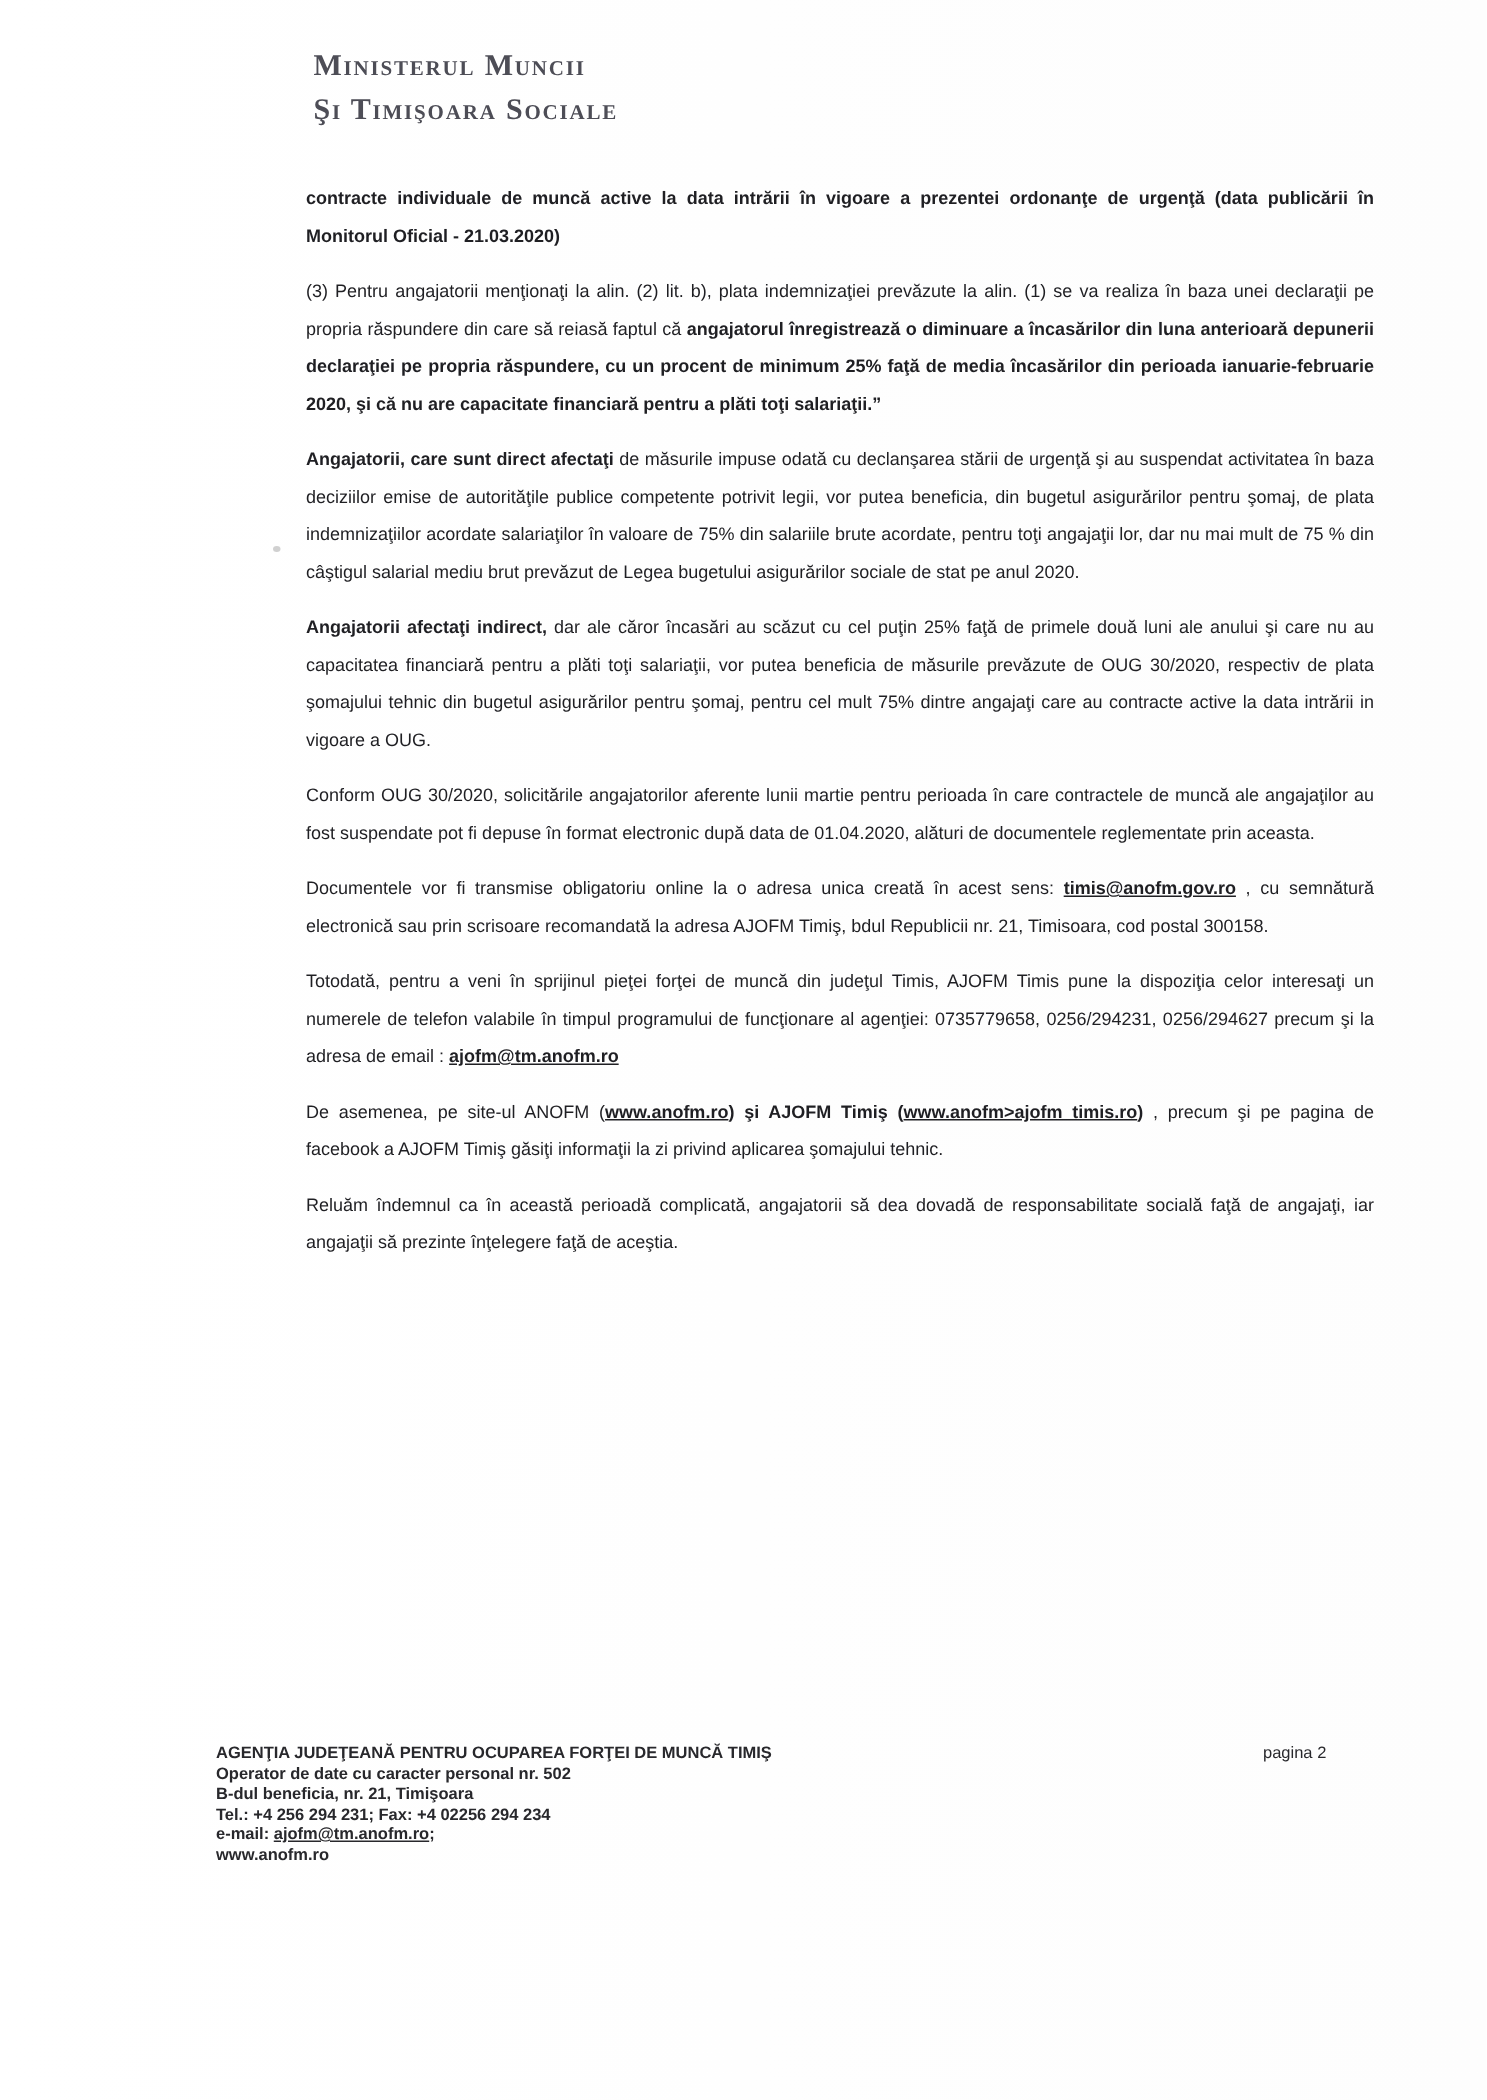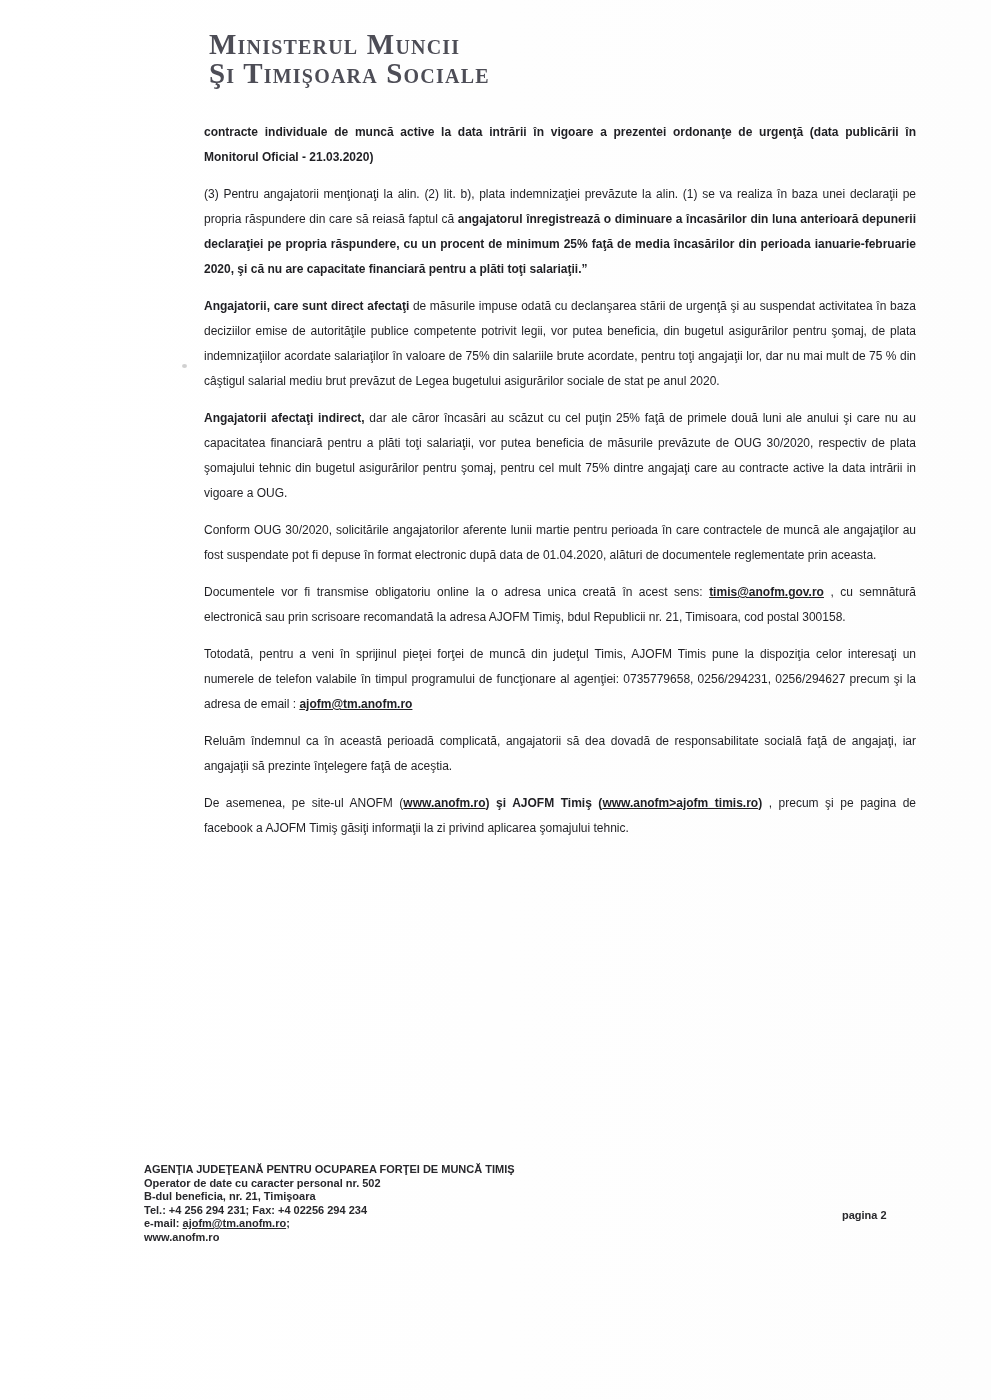--- a/index.html
+++ b/index.html
@@ -13,44 +13,44 @@
   .page{
     position:absolute;inset:0;
     background:linear-gradient(90deg,#ffffff 0%,#fdfdfd 100%);
   }
   .letterhead{
     position:absolute;left:209px;top:30px;
     font-family:"Liberation Serif",serif;
     font-variant:small-caps;
     font-weight:bold;
     color:var(--header_text,#4d4d56);
-    font-size:29px;line-height:29px;
+    font-size:20px;line-height:29px;
     letter-spacing:1.2px;
   }
   .body-text{
     position:absolute;left:204px;top:120px;width:712px;
     color:var(--body_text,#1f1f23);
     font-size:12px;line-height:25px;
     text-align:justify;
   }
   .body-text p{margin:0 0 12px 0;}
   .body-text p.heading{margin:40px 0 12px 0;font-weight:bold;}
   span.b{font-weight:bold;}
   span.u{text-decoration:underline;font-weight:bold;}
   .footer{
     position:absolute;left:144px;top:1163px;
     font-size:11px;line-height:13.5px;
     font-weight:bold;
     color:var(--footer_text,#28282c);
   }
   .footer p{margin:0;}
   .page-num{
-    position:absolute;left:830px;top:1209px;
+    position:absolute;left:830px;top:1163px;
     font-size:11px;line-height:13.5px;
-    font-weight:bold;
+    font-weight:normal;
     color:var(--footer_text,#28282c);
     padding-left:12px;
   }
   .artifact{
     position:absolute;left:182px;top:364px;
     width:5px;height:4px;border-radius:50%;
     background:#a9a9a9;opacity:.55;
   }
 </style>
 </head>
@@ -71,22 +71,22 @@
         <p><span>(3) Pentru angajatorii menţionaţi la alin. (2) lit. b), plata indemnizaţiei prevăzute la alin. (1) se va realiza în baza unei declaraţii pe propria răspundere din care să reiasă faptul că </span><span class="b">angajatorul înregistrează o diminuare a încasărilor din luna anterioară depunerii declaraţiei pe propria răspundere, cu un procent de minimum 25% faţă de media încasărilor din perioada ianuarie-februarie 2020, şi că nu are capacitate financiară pentru a plăti toţi salariaţii.”</span></p>
       </section>
 
 
     <section>
         <p><span class="b">Angajatorii, care sunt direct afectaţi</span><span> de măsurile impuse odată cu declanşarea stării de urgenţă şi au suspendat activitatea în baza deciziilor emise de autorităţile publice competente potrivit legii, vor putea beneficia, din bugetul asigurărilor pentru şomaj, de plata indemnizaţiilor acordate salariaţilor în valoare de 75% din salariile brute acordate, pentru toţi angajaţii lor, dar nu mai mult de 75 % din câştigul salarial mediu brut prevăzut de Legea bugetului asigurărilor sociale de stat pe anul 2020.</span></p>
         <p><span class="b">Angajatorii afectaţi indirect,</span><span> dar ale căror încasări au scăzut cu cel puţin 25% faţă de primele două luni ale anului şi care nu au capacitatea financiară pentru a plăti toţi salariaţii, vor putea beneficia de măsurile prevăzute de OUG 30/2020, respectiv de plata şomajului tehnic din bugetul asigurărilor pentru şomaj, pentru cel mult 75% dintre angajaţi care au contracte active la data intrării in vigoare a OUG.</span></p>
         <p><span>Conform OUG 30/2020, solicitările angajatorilor aferente lunii martie pentru perioada în care contractele de muncă ale angajaţilor au fost suspendate pot  fi depuse în format electronic după data de 01.04.2020, alături de documentele reglementate prin aceasta.</span></p>
         <p><span>Documentele vor fi transmise obligatoriu online la o adresa unica creată în acest sens: </span><span class="u">timis@anofm.gov.ro</span><span> , cu semnătură electronică sau prin scrisoare recomandată la adresa AJOFM Timiş, bdul Republicii nr. 21, Timisoara, cod postal 300158.</span></p>
         <p><span>Totodată, pentru a veni în sprijinul pieţei forţei de muncă din judeţul Timis, AJOFM Timis pune la dispoziţia celor interesaţi un numerele de telefon  valabile în timpul programului de funcţionare al agenţiei: 0735779658, 0256/294231, 0256/294627 precum şi la adresa de email : </span><span class="u">ajofm@tm.anofm.ro</span></p>
+        <p><span>De asemenea, pe site-ul ANOFM (</span><span class="u">www.anofm.ro</span><span class="b">) şi AJOFM Timiş (</span><span class="b u">www.anofm&gt;ajofm timis.ro</span><span class="b">)</span><span> , precum şi pe pagina de facebook a AJOFM Timiş găsiţi informaţii la zi privind aplicarea şomajului tehnic.</span></p>
         <p><span>Reluăm îndemnul ca în această perioadă complicată, angajatorii să dea dovadă de responsabilitate socială faţă de angajaţi, iar angajaţii să prezinte înţelegere faţă de aceştia.</span></p>
-        <p><span>De asemenea, pe site-ul ANOFM (</span><span class="u">www.anofm.ro</span><span class="b">) şi AJOFM Timiş (</span><span class="b u">www.anofm&gt;ajofm timis.ro</span><span class="b">)</span><span> , precum şi pe pagina de facebook a AJOFM Timiş găsiţi informaţii la zi privind aplicarea şomajului tehnic.</span></p>
       </section>
   </main>
 
   <footer class="footer">
       <p><span>AGENŢIA JUDEŢEANĂ PENTRU OCUPAREA FORŢEI DE MUNCĂ TIMIŞ</span></p>
       <p><span>Operator de date cu caracter personal nr. 502</span></p>
       <p><span>B-dul beneficia, nr. 21, Timişoara</span></p>
       <p><span>Tel.: +4 256 294 231; Fax: +4 02256 294 234</span></p>
       <p><span>e-mail: </span><span class="u">ajofm@tm.anofm.ro</span><span>;</span></p>
       <p><span>www.anofm.ro</span></p>

